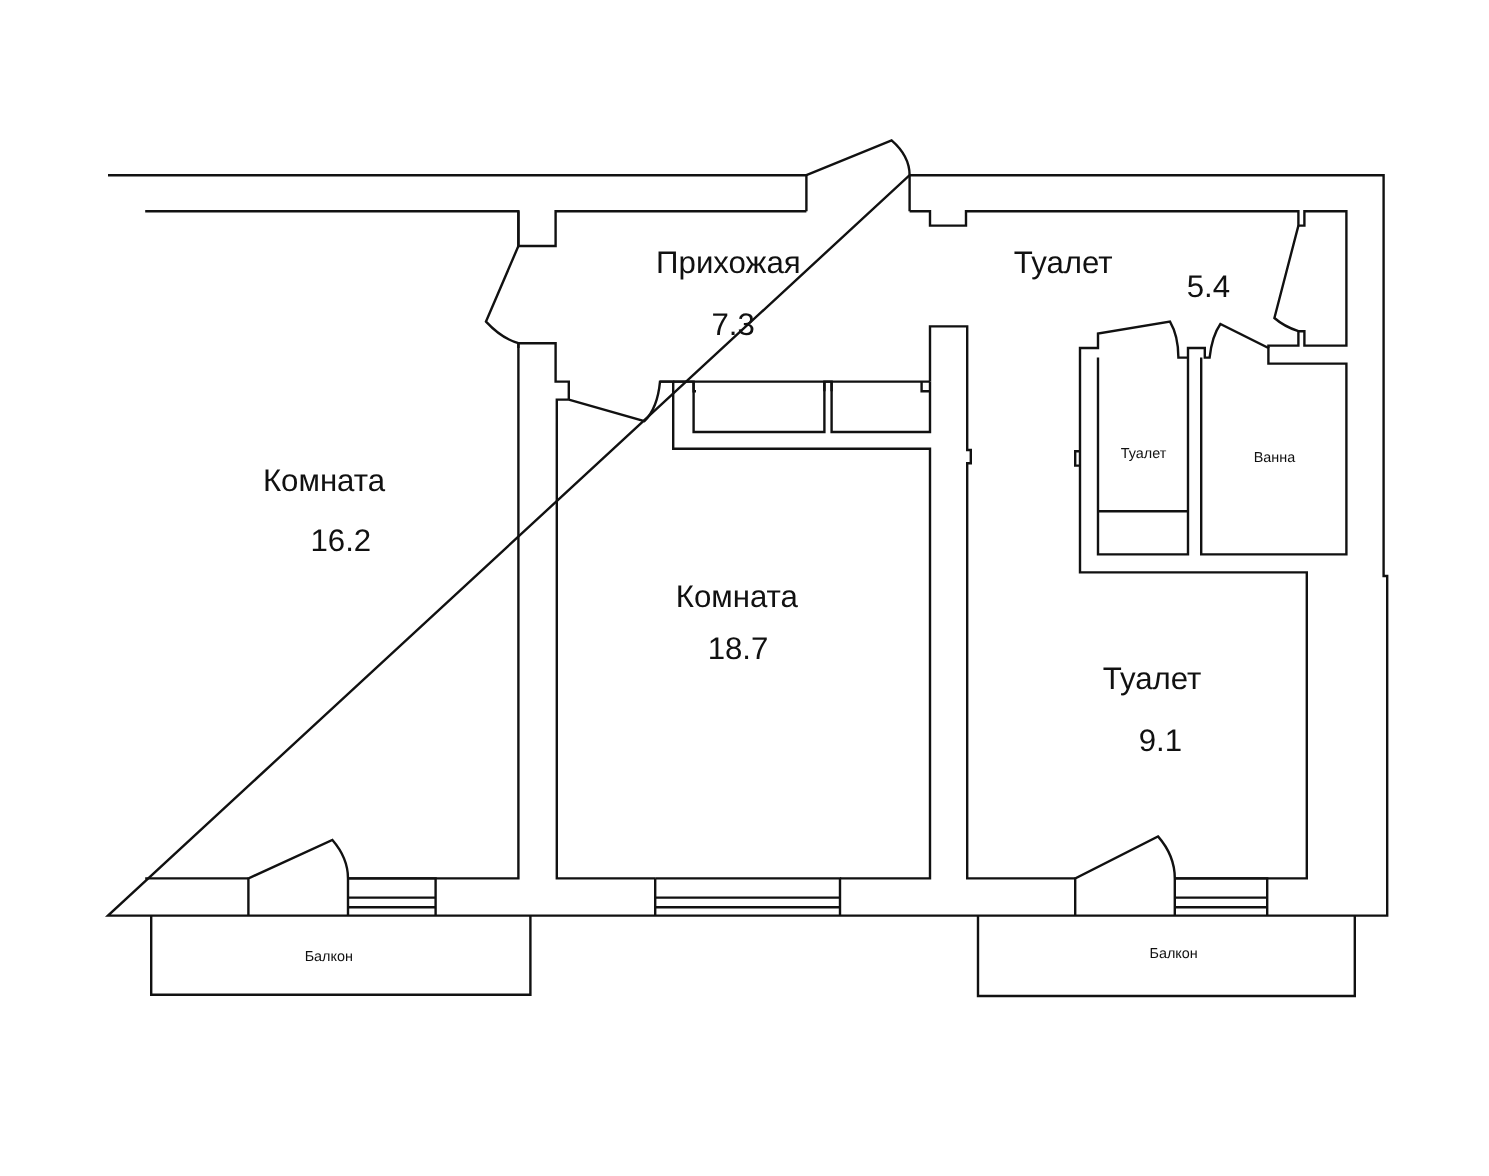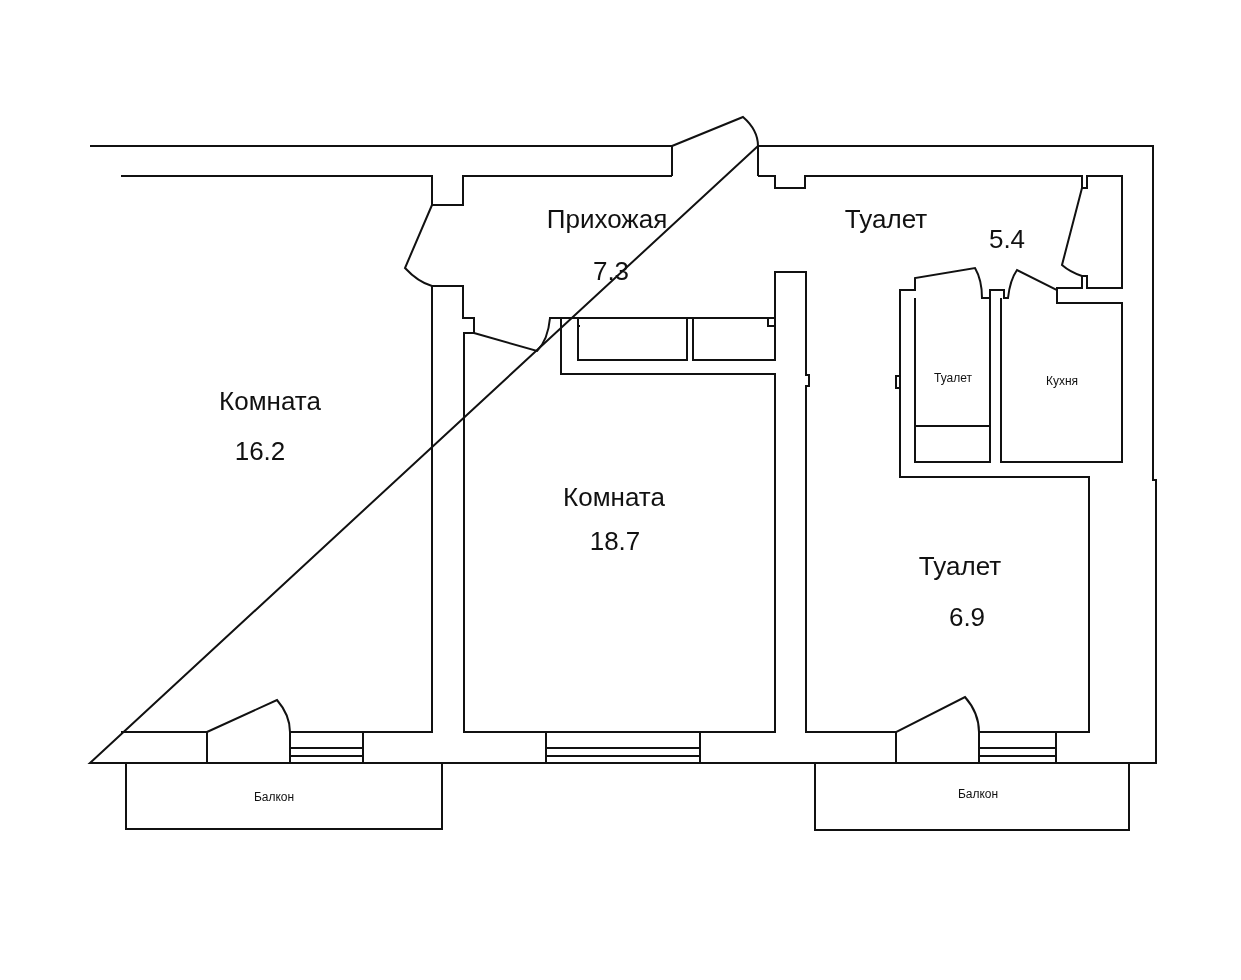--- a/index.html
+++ b/index.html
@@ -41,25 +41,25 @@
   <path class="w" d="M1082,188 L1062,265 Q1070,272 1082,276 L1082,288 L1057,288 L1057,290"></path>
 
   <path class="w" d="M896,763 L896,732 L965,697 Q979,713 979,732 L979,763"></path>
   <path class="w" d="M979,732 L1056,732 L1056,763 M979,748 L1056,748 M979,756 L1056,756"></path>
 
   <path class="w" d="M126,763 L126,829 L442,829 L442,763"></path>
   <path class="w" d="M815,763 L815,830 L1129,830 L1129,763"></path>
 </svg>
 
 <div class="t big" style="left:270px;top:401px">Комната</div>
-<div class="t big" style="left:260px;top:451px">16.2</div>
+<div class="t big" style="left:284px;top:451px">16.2</div>
 <div class="t big" style="left:614px;top:497px">Комната</div>
 <div class="t big" style="left:615px;top:541px">18.7</div>
 <div class="t big" style="left:607px;top:219px">Прихожая</div>
 <div class="t big" style="left:611px;top:271px">7.3</div>
 <div class="t big" style="left:886px;top:219px">Туалет</div>
 <div class="t big" style="left:1007px;top:239px">5.4</div>
 <div class="t big" style="left:960px;top:566px">Туалет</div>
-<div class="t big" style="left:967px;top:617px">6.9</div>
+<div class="t big" style="left:967px;top:617px">9.1</div>
 <div class="t sm" style="left:953px;top:378px">Туалет</div>
-<div class="t sm" style="left:1062px;top:381px">Кухня</div>
+<div class="t sm" style="left:1062px;top:381px">Ванна</div>
 <div class="t sm" style="left:274px;top:797px">Балкон</div>
 <div class="t sm" style="left:978px;top:794px">Балкон</div>
 
 </body></html>

